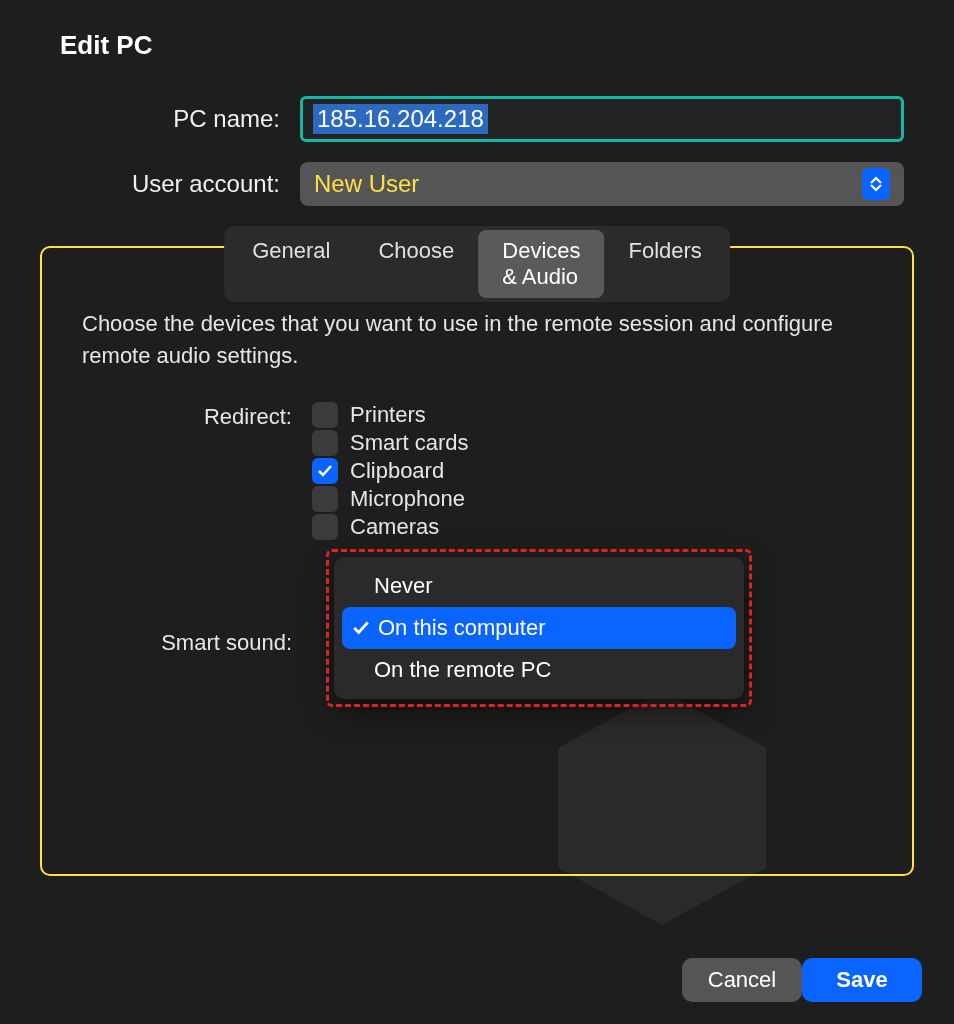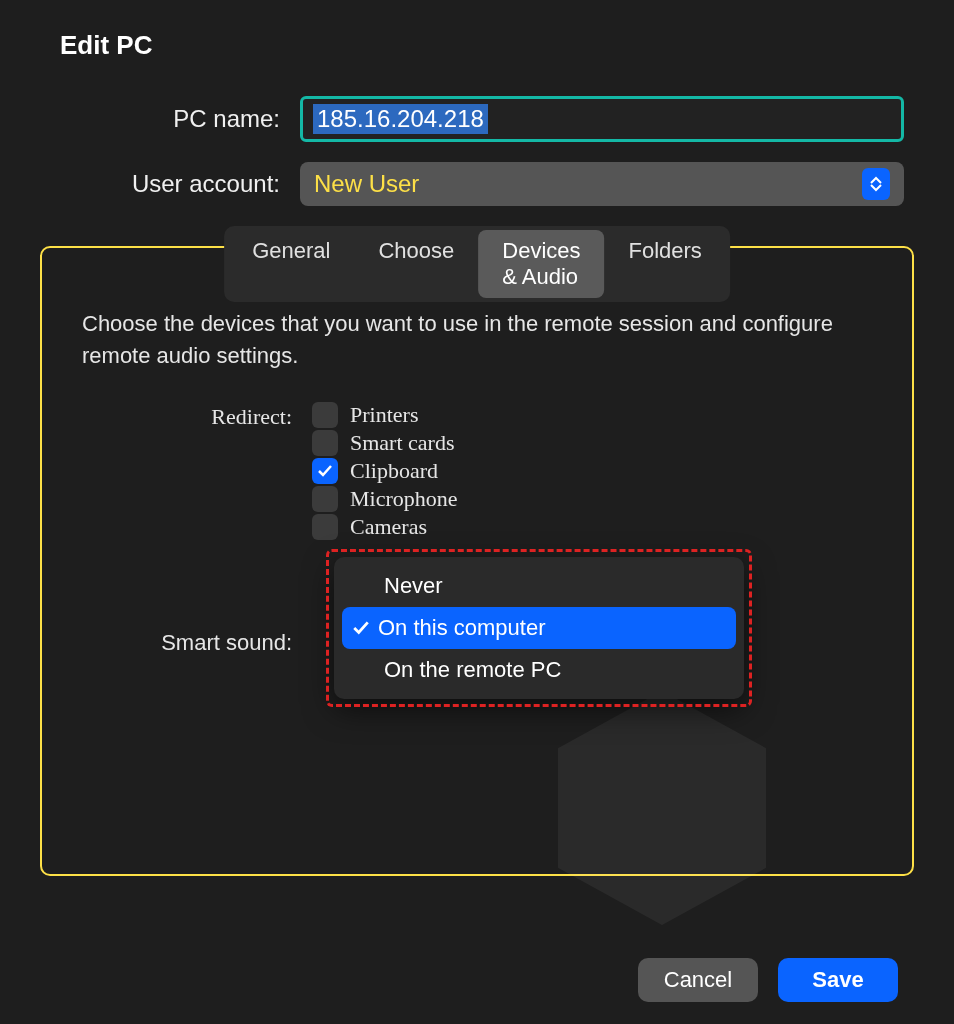--- a/index.html
+++ b/index.html
@@ -117,21 +117,20 @@
     font-size: 22px;
     color: #e6e6e6;
     line-height: 1.45;
     margin-bottom: 30px;
     padding: 0 10px;
   }
   .inner-row {
     display: flex;
     padding: 0 10px;
     margin-top: 10px;
-    font-family: Liberation Serif, serif;
   }
   .inner-label {
     width: 230px;
     text-align: right;
     padding-right: 20px;
     font-size: 22px;
     padding-top: 2px;
   }
   .check-list {
     display: flex;
@@ -197,39 +196,38 @@
     justify-content:center;
     align-items:center;
   }
   .dropdown-item.selected {
     background: #0a64ff;
     margin: 0 8px;
     border-radius: 8px;
     padding-left: 6px;
   }
   .dropdown-item.selected .tick { width:26px; }
-  .dropdown-item:not(.selected) .dd-label { margin-left: 36px; }
+  .dropdown-item:not(.selected) .dd-label { margin-left: 26px; }
   .dropdown-item.selected .dd-label { margin-left: 4px; }
   .highlight-box {
     position: absolute;
     left: 254px;
     top: -46px;
     width: 426px;
     height: 158px;
     border: 3px dashed #d22;
     border-radius: 6px;
     z-index: 10;
     pointer-events: none;
   }
   .footer {
     position: absolute;
     bottom: 22px;
-    right: 56px;
-    display: flex;
-    gap: 20px;
+    right: 32px;
+    display: flex;
   }
   .btn {
     min-width: 120px;
     height: 44px;
     border: none;
     border-radius: 10px;
     font-size: 22px;
     cursor: pointer;
     padding: 0 24px;
   }

